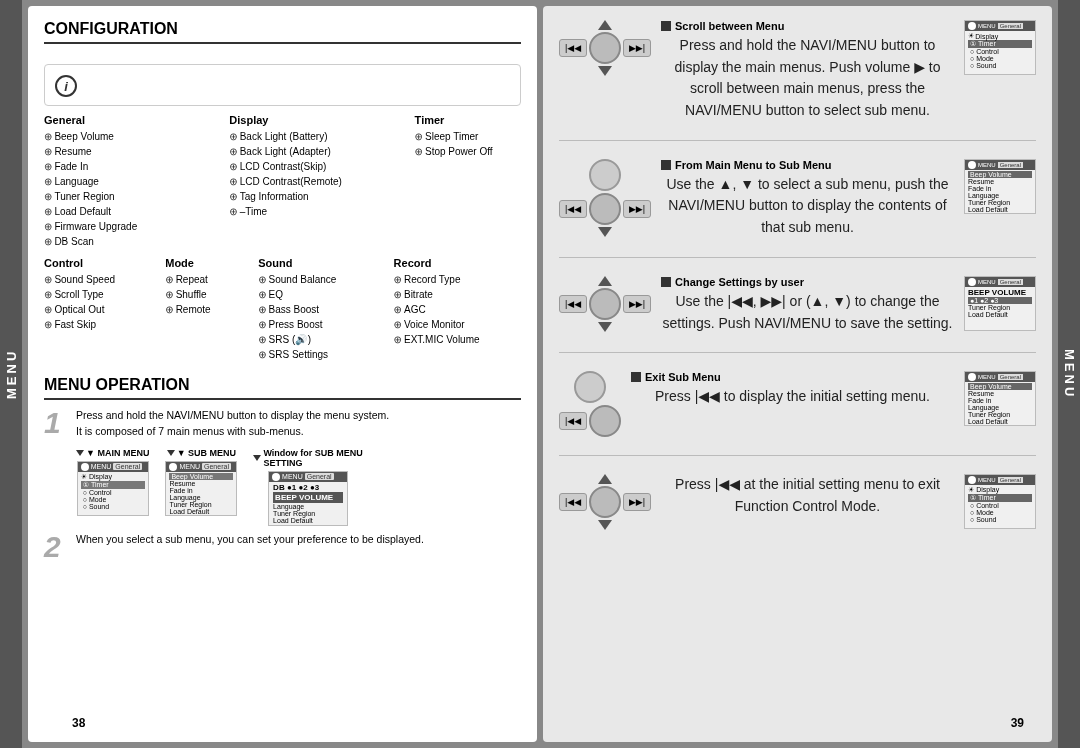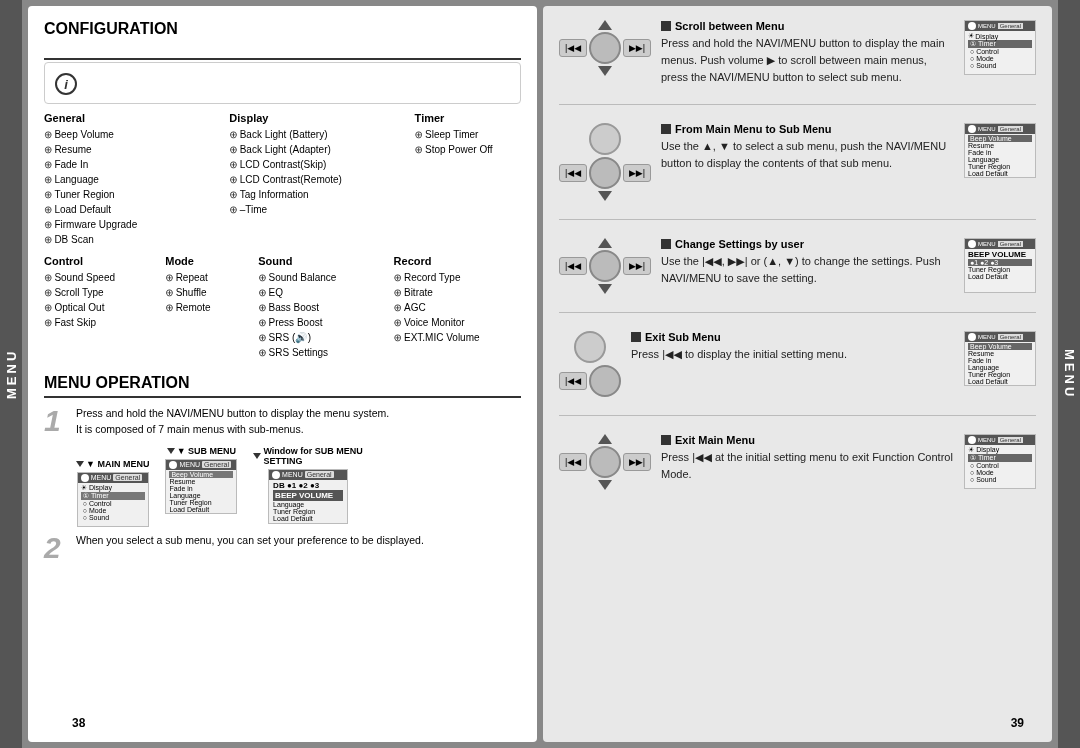--- a/index.html
+++ b/index.html
@@ -55,22 +55,22 @@
       display: flex;
       flex-direction: column;
       gap: 14px;
     }
 
     .section-title {
       font-size: 16px;
       font-weight: bold;
       text-transform: uppercase;
       border-bottom: 2px solid #333;
-      padding-bottom: 20px;
-      margin-bottom: 2px;
+      padding-bottom: 4px;
+      margin-bottom: 20px;
     }
 
     .info-box {
       border: 1px solid #ccc;
       border-radius: 4px;
       padding: 8px 10px;
       display: flex;
       align-items: flex-start;
       gap: 8px;
       font-size: 10.5px;
@@ -155,23 +155,24 @@
 
     .sq-bullet {
       width: 10px;
       height: 10px;
       background: #333;
       display: inline-block;
       flex-shrink: 0;
     }
 
     .instruction-body {
-      font-size: 11px;
+      font-size: 14px;
       line-height: 1.55;
       color: #222;
+      text-align: center;
     }
 
     .divider-line {
       border: none;
       border-top: 1px solid #bbb;
       margin: 4px 0;
     }
   </style>
 </head>
 <body>
@@ -358,21 +359,21 @@
     <div class="menu-op-section">
       <div class="menu-op-title">MENU OPERATION</div>
 
       <div class="menu-step">
         <div class="step-num" style="color:#aaa;font-size:30px;font-style:italic;line-height:1;min-width:24px;">1</div>
         <div>
           <div class="step-text">Press and hold the NAVI/MENU button to display the menu system.<br>It is composed of 7 main menus with sub-menus.</div>
 
           <div style="display:flex;gap:16px;margin-top:8px;align-items:flex-start;">
 
-            <div style="display:flex;flex-direction:column;align-items:center;gap:3px;margin-top:13px;">
+            <div style="display:flex;flex-direction:column;align-items:center;gap:3px;">
               <div style="font-size:9px;font-weight:bold;display:flex;align-items:center;gap:2px;">
                 <span style="width:0;height:0;border-left:4px solid transparent;border-right:4px solid transparent;border-top:6px solid #333;display:inline-block;"></span>
                 <span>▼ MAIN MENU</span>
               </div>
               <div style="width:72px;height:55px;border:1px solid #bbb;background:#f0f0f0;font-size:7px;overflow:hidden;">
                 <div style="background:#555;color:white;padding:1px 3px;font-size:7px;display:flex;align-items:center;gap:2px;">
                   <span style="background:white;width:8px;height:8px;border-radius:50%;display:inline-block;"></span>
                   <span>MENU</span>
                   <span style="background:#ddd;color:#333;padding:0 2px;border-radius:1px;">General</span>
                 </div>
@@ -600,24 +601,20 @@
           <div style="width:0;height:0;border-left:7px solid transparent;border-right:7px solid transparent;border-bottom:10px solid #555;"></div>
           <div style="display:flex;align-items:center;gap:2px;">
             <div style="width:28px;height:18px;background:#ccc;border:1px solid #999;border-radius:3px;display:flex;align-items:center;justify-content:center;font-size:9px;">|◀◀</div>
             <div style="width:32px;height:32px;border-radius:50%;background:#bbb;border:2px solid #888;"></div>
             <div style="width:28px;height:18px;background:#ccc;border:1px solid #999;border-radius:3px;display:flex;align-items:center;justify-content:center;font-size:9px;">▶▶|</div>
           </div>
           <div style="width:0;height:0;border-left:7px solid transparent;border-right:7px solid transparent;border-top:10px solid #555;"></div>
         </div>
       </div>
       <div class="instruction-text">
-        <div class="instruction-heading">
-          <span class="sq-bullet"></span>
-          <span>Exit Main Menu</span>
-        </div>
         <div class="instruction-body">Press |◀◀ at the initial setting menu to exit Function Control Mode.</div>
       </div>
       <div style="width:72px;height:55px;border:1px solid #bbb;background:#f0f0f0;font-size:7px;overflow:hidden;">
         <div style="background:#555;color:white;padding:1px 3px;display:flex;align-items:center;gap:2px;">
           <span style="background:white;width:8px;height:8px;border-radius:50%;display:inline-block;"></span>
           <span style="font-size:6px;">MENU</span>
           <span style="background:#ddd;color:#333;padding:0 2px;font-size:6px;">General</span>
         </div>
         <div style="padding:1px 3px;font-size:7px;">
           <div>☀ Display</div>

